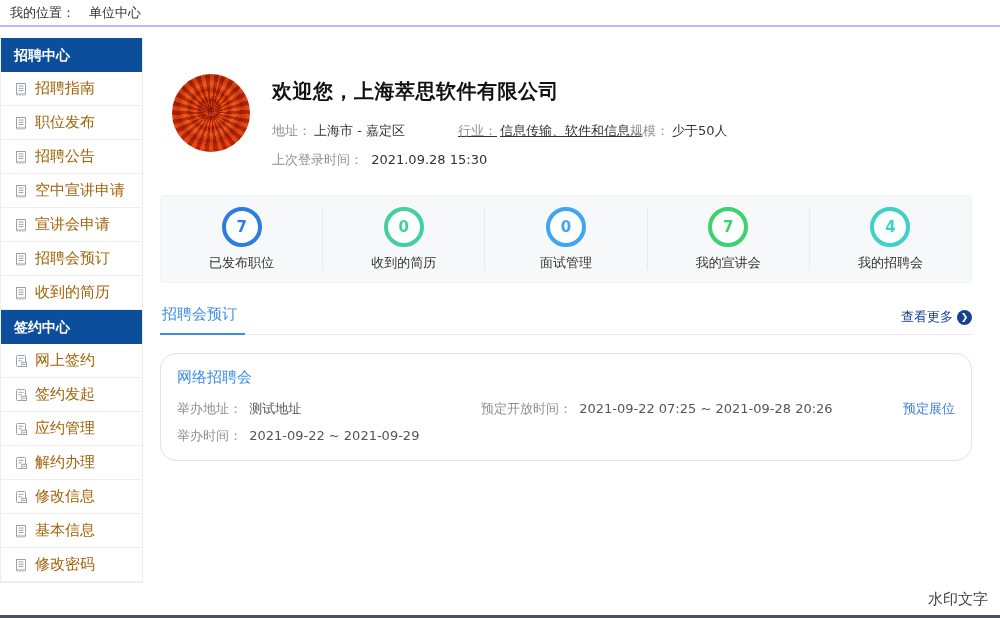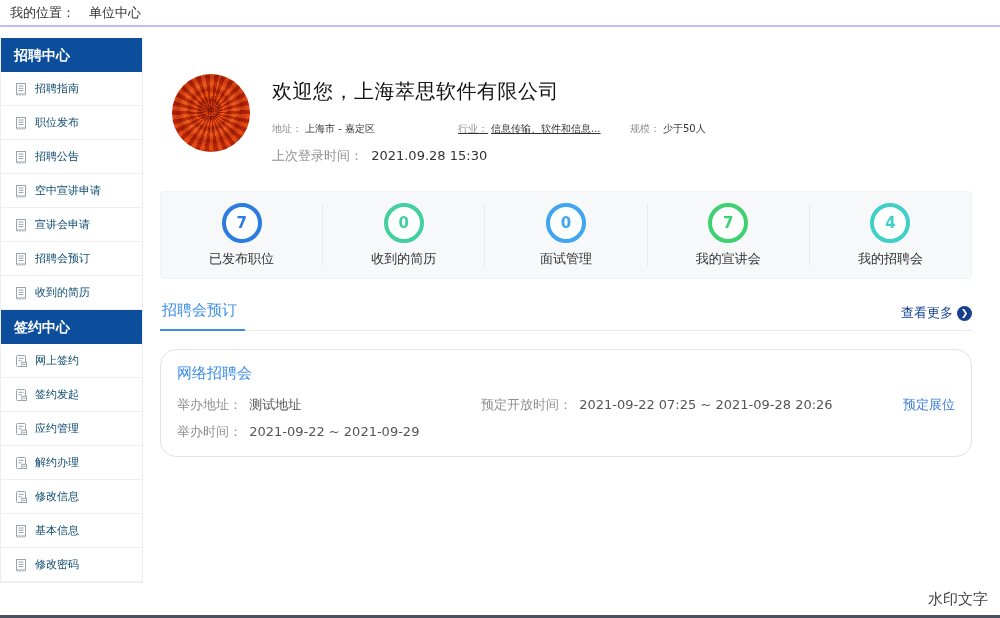--- a/index.html
+++ b/index.html
@@ -25,41 +25,41 @@
   .sidebar {
     position: absolute; left: 0; top: 38px; width: 143px;
     background: #fff; border: 1px solid #eeeeee; border-top: none;
   }
   .sb-header {
     background: #0c4d9c; color: #fff; font-size: 14px; font-weight: bold;
     height: 34px; line-height: 34px; padding-left: 13px;
   }
   .sb-item {
     height: 34px; display: flex; align-items: center;
-    padding-left: 13px; font-size: 11px; color: #0c4a6e;
+    padding-left: 13px; font-size: 15px; color: #a16207;
     border-bottom: 1px solid #efefef; background: #fff; cursor: pointer;
   }
   .sb-icon { display: inline-flex; width: 14px; height: 14px; margin-right: 7px; }
 
   
   .main { position: absolute; left: 160px; top: 28px; width: 812px; }
 
   
   .welcome { display: flex; margin-top: 46px; padding-left: 12px; }
   .avatar {
     width: 78px; height: 78px; border-radius: 50%; flex: 0 0 78px;
     background:
       repeating-conic-gradient(from 15deg, rgba(130,15,0,0.45) 0 7deg, rgba(255,110,40,0.28) 7deg 14deg),
       radial-gradient(circle at 48% 45%,
         #5e0d02 0%, #c52e08 9%, #8f1a02 16%, #ef4b10 24%, #a82103 33%,
         #f0561a 42%, #b02404 54%, #e23c0c 66%, #901a03 80%, #7c1402 100%);
   }
   .welcome-text { margin-left: 22px; padding-top: 4px; }
-  .welcome-title { font-size: 20px; font-weight: normal; color: #111; letter-spacing: 0.5px; }
-  .company-fields { display: flex; margin-top: 17px; font-size: 10px; align-items: baseline; }
+  .welcome-title { font-size: 20px; font-weight: bold; color: #111; letter-spacing: 0.5px; }
+  .company-fields { display: flex; margin-top: 17px; font-size: 13px; align-items: baseline; }
   .field { white-space: nowrap; }
   .field:nth-child(1) { width: 186px; }
   .field:nth-child(2) { width: 172px; text-decoration: underline; }
   .field .lbl { color: #8f8f8f; }
   .field .val { color: #333; margin-left: 3px; }
   .last-login { margin-top: 11px; font-size: 13px; }
   .last-login .lbl { color: #8f8f8f; }
   .last-login .val { color: #333; margin-left: 4px; }
 
   

